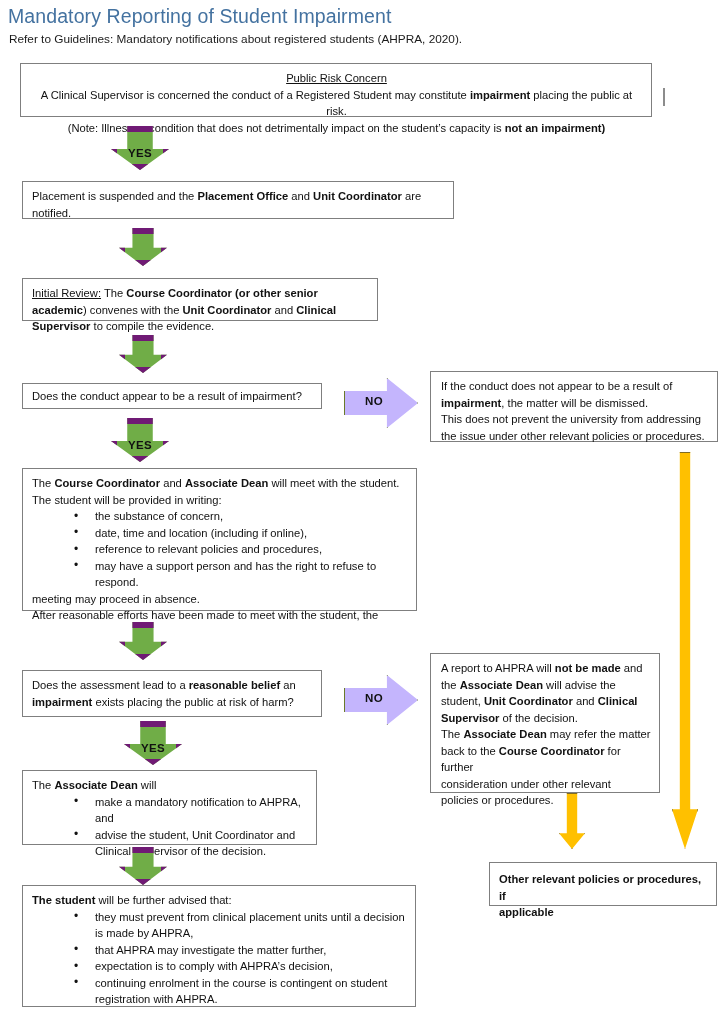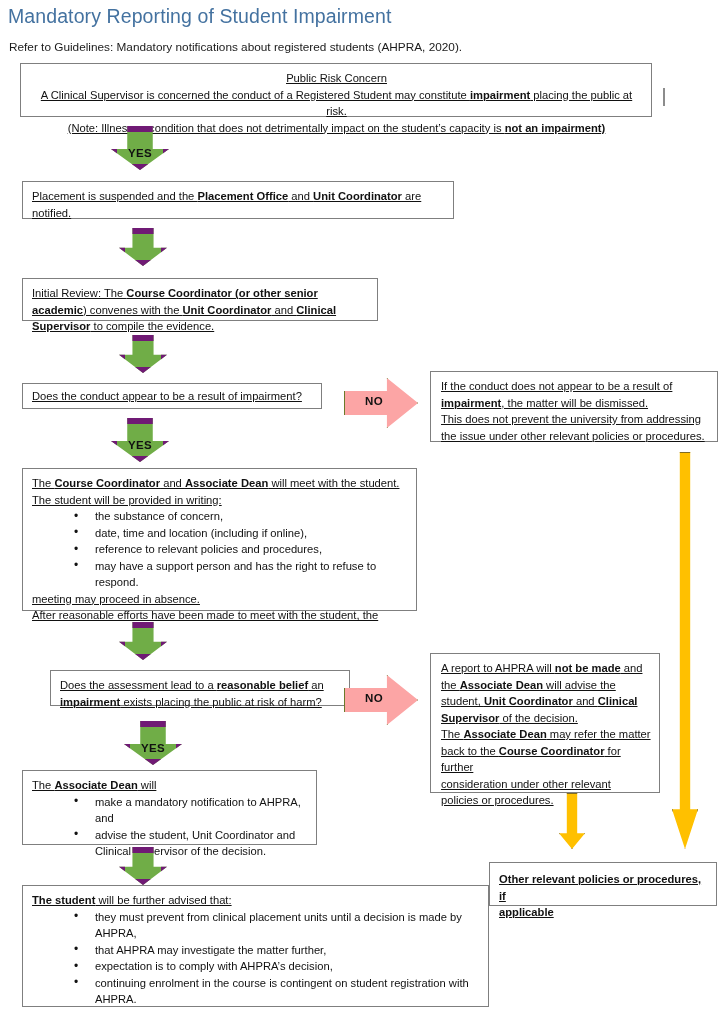--- a/index.html
+++ b/index.html
@@ -31,34 +31,33 @@
     font-weight: 400;
     letter-spacing: 0.1px;
   }
   #doc-subtitle {
     left: 9px;
     top: 31px;
     width: 700px;
     font-size: 11.8px;
     line-height: 16px;
     color: #1a1a1a;
-    margin-top: 8px;
   }
 
   
   .box {
     box-sizing: border-box;
     border: 1px solid #7f7f7f;
     background: #ffffff;
     font-size: 11.2px;
     line-height: 16.5px;
     color: #111111;
     padding: 6px 8px 6px 9px;
   }
-  .box p { margin: 0; text-decoration: underline; }
+  .box p { margin: 0; }
   .box .ctr { text-align: center; }
   .u { text-decoration: underline; }
   b { font-weight: 700; }
 
   ul.bullets {
     margin: 0;
     padding: 0;
     list-style: none;
   }
   ul.bullets li {
@@ -94,21 +93,21 @@
     font-size: 11.5px;
     font-weight: 700;
     color: #111111;
     letter-spacing: 0.3px;
   }
 
   
   .arrow-right-red {
     width: 74px;
     height: 50px;
-    background: #fca5a5;
+    background: #c4b5fd;
     border: 1px solid #6a7a2a;
     box-sizing: border-box;
     -webkit-clip-path: polygon(0% 26%, 58% 26%, 58% 0%, 100% 50%, 58% 100%, 58% 74%, 0% 74%);
     clip-path: polygon(0% 26%, 58% 26%, 58% 0%, 100% 50%, 58% 100%, 58% 74%, 0% 74%);
     position: absolute;
   }
   .arrow-right-red .lbl {
     position: absolute;
     left: 2px;
     width: 54px;
@@ -202,21 +201,21 @@
       <li>date, time and location (including if online),</li>
       <li>reference to relevant policies and procedures,</li>
       <li>may have a support person and has the right to refuse to respond.</li>
     </ul>
     <p><span>meeting may proceed in absence.</span></p>
     <p><span>After reasonable efforts have been made to meet with the student, the</span></p>
   </div>
 
   <div class="arrow-down-green" style="left:119px; top:622px; width:48px; height:38px;"></div>
 
-  <div class="abs box" style="left:22px; top:670px; width:300px; height:36px;margin-left:28px;">
+  <div class="abs box" style="left:22px; top:670px; width:300px; height:47px;">
     <p><span>Does the assessment lead to a </span><b>reasonable belief</b><span> an</span></p>
     <p><b>impairment</b><span> exists placing the public at risk of harm?</span></p>
   </div>
 
   <div class="arrow-right-red" style="left:344px; top:675px;">
     <span class="lbl">NO</span>
   </div>
 
   <div class="abs box" style="left:430px; top:653px; width:230px; height:140px; padding-left:10px;">
     <p><span>A report to AHPRA will </span><b>not be made</b><span> and</span></p>
@@ -236,21 +235,21 @@
   <div class="abs box" style="left:22px; top:770px; width:295px; height:75px;">
     <p><span>The </span><b>Associate Dean</b><span> will</span></p>
     <ul class="bullets">
       <li>make a mandatory notification to AHPRA, and</li>
       <li>advise the student, Unit Coordinator and Clinical Supervisor of the decision.</li>
     </ul>
   </div>
 
   <div class="arrow-down-green" style="left:119px; top:847px; width:48px; height:38px;"></div>
 
-  <div class="abs box" style="left:22px; top:885px; width:467px; height:122px;">
+  <div class="abs box" style="left:22px; top:885px; width:394px; height:122px;">
     <p><b>The student</b><span> will be further advised that:</span></p>
     <ul class="bullets">
       <li>they must prevent from clinical placement units until a decision is made by AHPRA,</li>
       <li>that AHPRA may investigate the matter further,</li>
       <li>expectation is to comply with AHPRA’s decision,</li>
       <li>continuing enrolment in the course is contingent on student registration with AHPRA.</li>
     </ul>
   </div>
 
   <div class="arrow-down-yellow tall" style="left:672px; top:452px; width:26px; height:397px;"></div>

